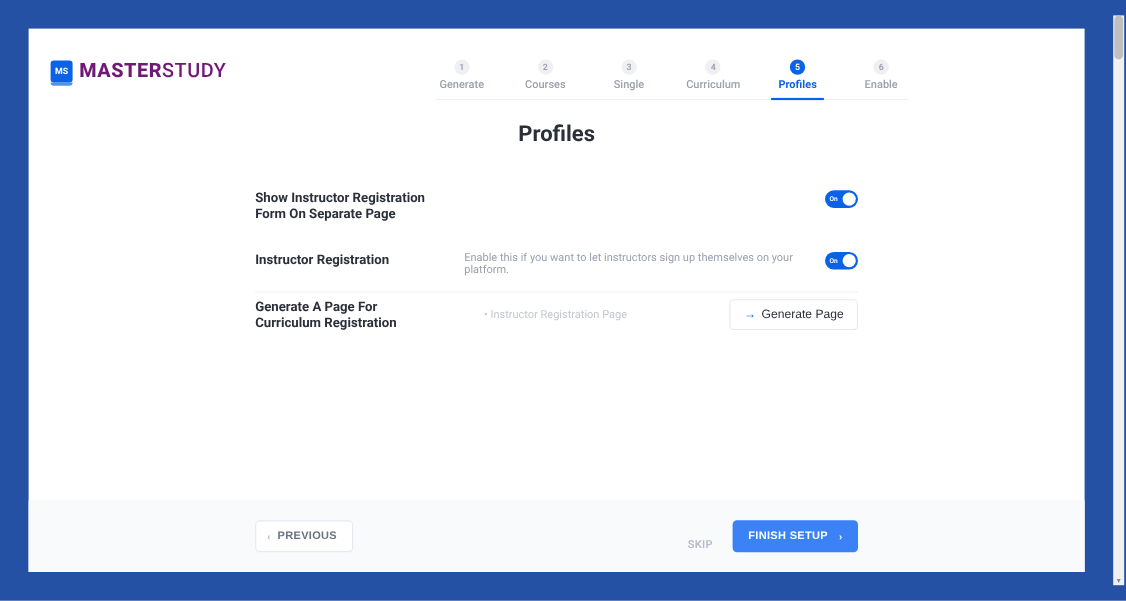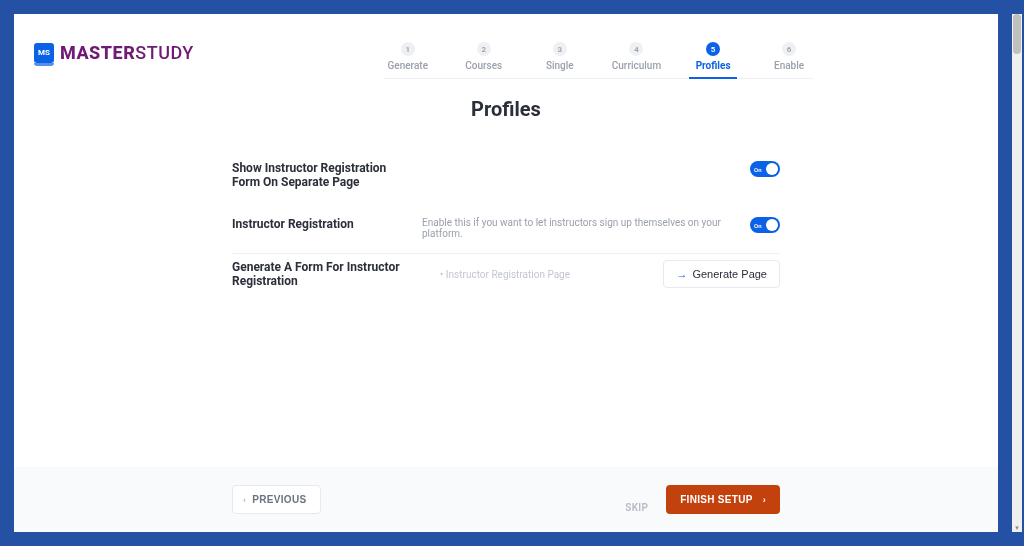--- a/index.html
+++ b/index.html
@@ -6,21 +6,21 @@
     body {
       font-family: -apple-system, BlinkMacSystemFont, "Segoe UI", Roboto, sans-serif;
       background: #2451a3;
       width: 1024px;
       height: 546px;
       overflow: hidden;
       position: relative;
     }
     .outer-frame {
       background: #2451a3;
-      padding: 14px;
+      padding: 26px;
       width: 100%;
       height: 100%;
       position: relative;
     }
     .scrollbar-track {
       position: absolute;
       right: 2px;
       top: 14px;
       bottom: 14px;
       width: 10px;
@@ -260,21 +260,21 @@
       font-size: 10px;
       color: #b5bbc7;
       margin-left: auto;
       margin-right: 18px;
       letter-spacing: 0.3px;
       cursor: pointer;
       font-weight: 600;
       margin-top: 16px;
     }
     .btn-primary {
-      background: #c2410c;
+      background: #3b82f6;
       color: #fff;
       font-size: 10px;
       padding: 9px 14px;
       border-radius: 4px;
       border: none;
       display: inline-flex;
       align-items: center;
       gap: 10px;
       cursor: pointer;
       font-weight: 700;
@@ -338,21 +338,21 @@
         <div class="setting-row">
           <div class="setting-label">Instructor Registration</div>
           <div class="setting-desc">Enable this if you want to let instructors sign up themselves on your platform.</div>
           <div class="toggle">
             <span class="toggle-label">On</span>
             <span class="toggle-knob"></span>
           </div>
         </div>
 
         <div class="setting-row no-border" style="align-items:center; padding-top:6px;">
-          <div class="setting-label">Generate A Form For Instructor Registration</div>
+          <div class="setting-label">Generate A Page For Curriculum Registration</div>
           <div class="setting-sub">Instructor Registration Page</div>
           <button class="btn-outline">
             <span class="arrow">→</span>
             <span>Generate Page</span>
           </button>
         </div>
 
       </div>
     </div>
 

